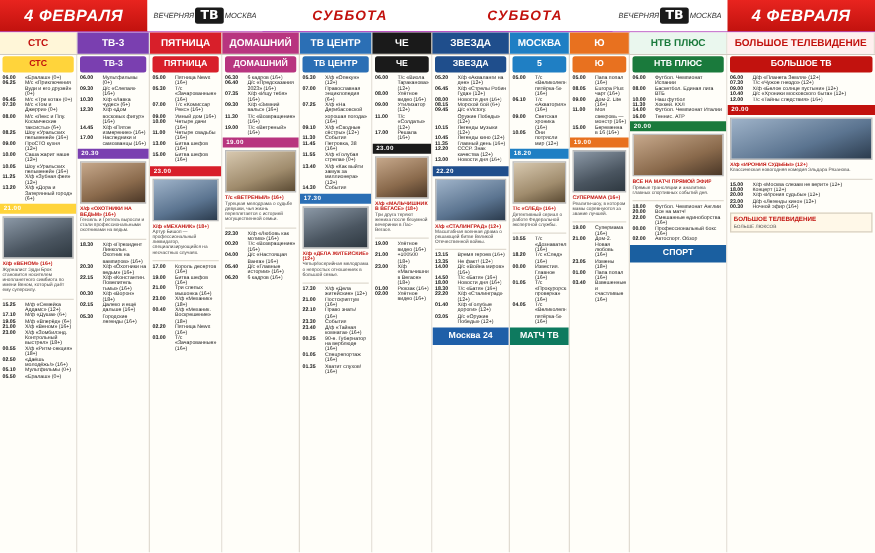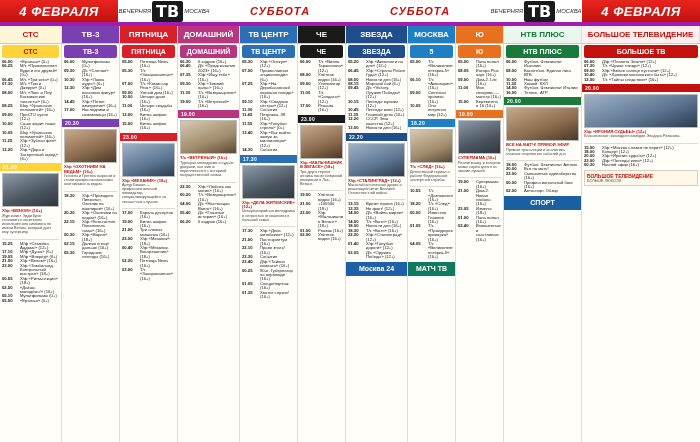--- a/index.html
+++ b/index.html
@@ -14,40 +14,40 @@
     position: relative;
     width: 700px; height: 442px;
     background: #fdfdfa;
   }
 
   
   .topbar {
     position: absolute; top: 0; left: 0;
     width: 700px; height: 26px;
     background: #ffffff;
-    border-bottom: 4px solid #a21caf;
+    border-bottom: 1px solid #a21caf;
     display: flex; align-items: stretch;
   }
   .tb-left {
     width: 118px;
     background: linear-gradient(180deg,#e8241f 0%, #c2120e 100%);
     color: #fff;
     display: flex; align-items: center; justify-content: center;
     font-style: italic; font-weight: bold;
     font-size: 13px; letter-spacing: .5px;
   }
   .tb-logo {
     width: 92px;
     display: flex; align-items: center; justify-content: center;
     background: #fff;
     gap: 1px;
   }
   .logo-box {
     background: #1a1a1a; color: #fff;
-    font-weight: bold; font-size: 16px;
+    font-weight: bold; font-size: 10px;
     padding: 1px 4px; border-radius: 2px;
     font-family: "DejaVu Sans", sans-serif;
   }
   .logo-sub { font-size: 6px; color:#333; font-style: italic; }
   .tb-mid {
     flex: 1;
     display: flex; align-items: center; justify-content: space-around;
     color: #c2120e; font-style: italic; font-weight: bold;
     font-size: 11px; letter-spacing: 1px;
   }

